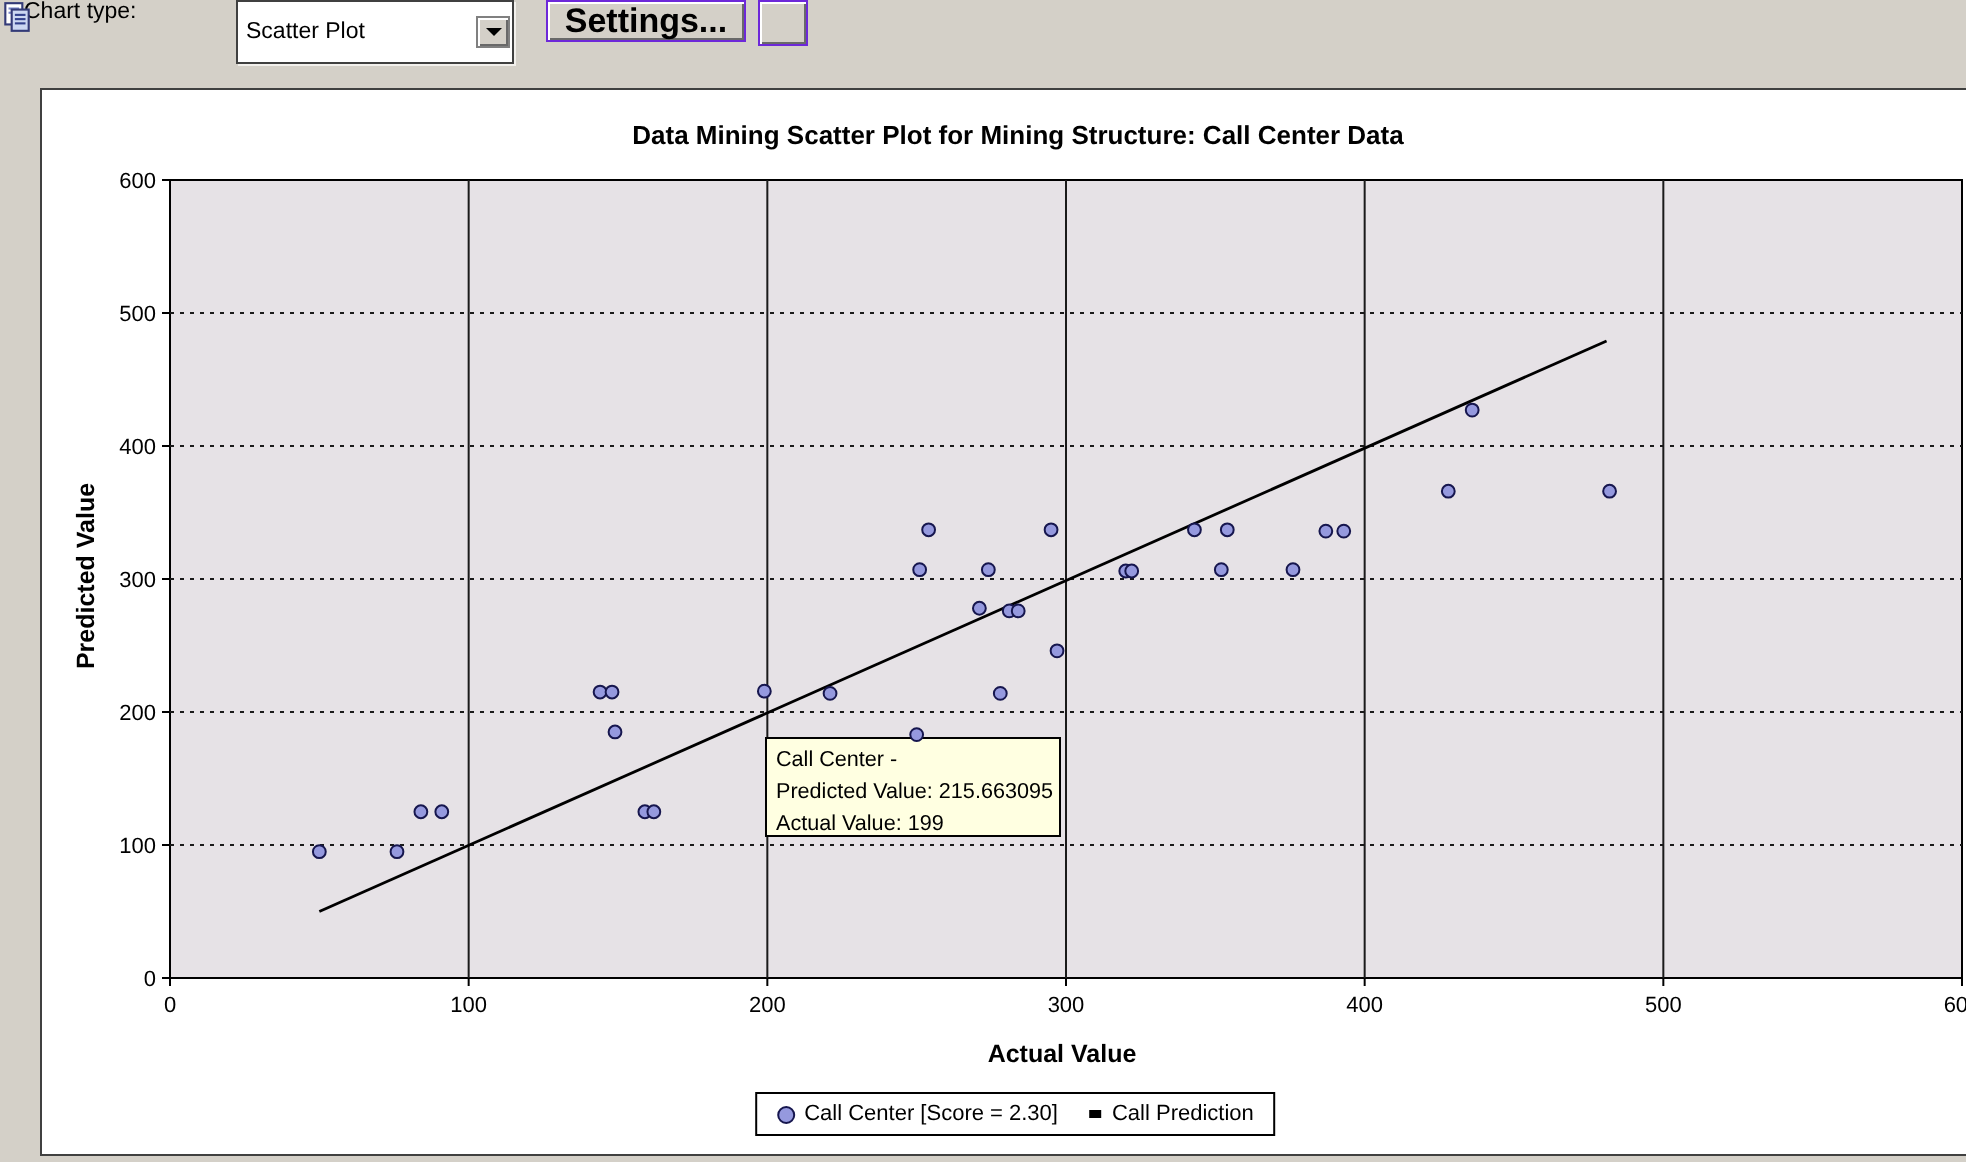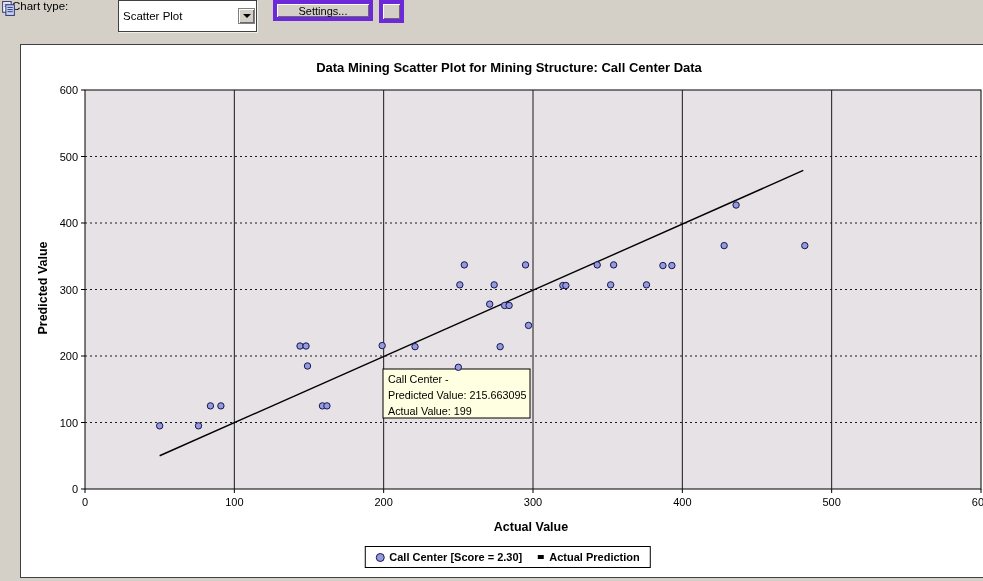--- a/index.html
+++ b/index.html
@@ -20,36 +20,36 @@
   .combo-arrow{
     width:17px;height:16px;margin-right:1px;background:#d4d0c8;
     border:1px solid #808080;box-shadow:inset 1px 1px 0 #fff,inset -1px -1px 0 #696969;
     display:flex;align-items:center;justify-content:center;box-sizing:border-box;
   }
   .arrow-glyph{
     width:0;height:0;border-left:4px solid transparent;border-right:4px solid transparent;
     border-top:4px solid #000;
   }
   .btn{
-    margin-left:16px;height:21px;background:#d4d0c8;font-size:11px;
-    border:4px solid #6d28d9;box-shadow:inset 1px 1px 0 #fff,inset -1px -1px 0 #696969;
-    display:flex;align-items:center;justify-content:center;box-sizing:border-box;cursor:default;
+    margin-left:16px;height:21px;background:#d4d0c8;font-size:17px;
+    border:1px solid #6d28d9;box-shadow:inset 1px 1px 0 #fff,inset -1px -1px 0 #696969;
+    display:flex;align-items:center;justify-content:center;box-sizing:border-box;cursor:default;font-weight:bold;
   }
   .btn-settings{width:100px;}
   .btn-copy{width:25px;height:23px;margin-left:6px;}
   .chart-panel{
     position:relative;margin:0 3px 3px 20px;width:975px;height:534px;
     background:#fff;border:1px solid #404040;box-sizing:border-box;
   }
   svg{position:absolute;left:0;top:0;}
   svg text{font-family:"Liberation Sans",sans-serif;fill:#000;}
   .legend{
     position:absolute;left:50%;top:501px;transform:translateX(-50%);
     display:inline-flex;align-items:center;gap:16px;background:#fff;
-    border:1px solid #000;padding:4px 10px;font-size:11px;white-space:nowrap;font-weight:bold;
+    border:1px solid #000;padding:4px 10px;font-size:11px;white-space:nowrap;
   }
   .legend-item{display:inline-flex;align-items:center;gap:5px;}
   .legend-dot{
     width:7px;height:7px;border-radius:50%;
     background:#9599de;border:1px solid #16164e;box-sizing:content-box;
   }
   .legend-dash{width:6px;height:4px;background:#000;}
 </style>
 </head>
 <body>
@@ -172,16 +172,16 @@
       </g>
   </svg>
 
   <div class="legend">
     <span class="legend-item">
       <span class="legend-dot"></span>
       <span>Call Center [Score = 2.30]</span>
     </span>
     <span class="legend-item">
       <span class="legend-dash"></span>
-      <span>Actual Prediction</span>
+      <span>Call Prediction</span>
     </span>
   </div>
 </div>
 
 </body></html>

